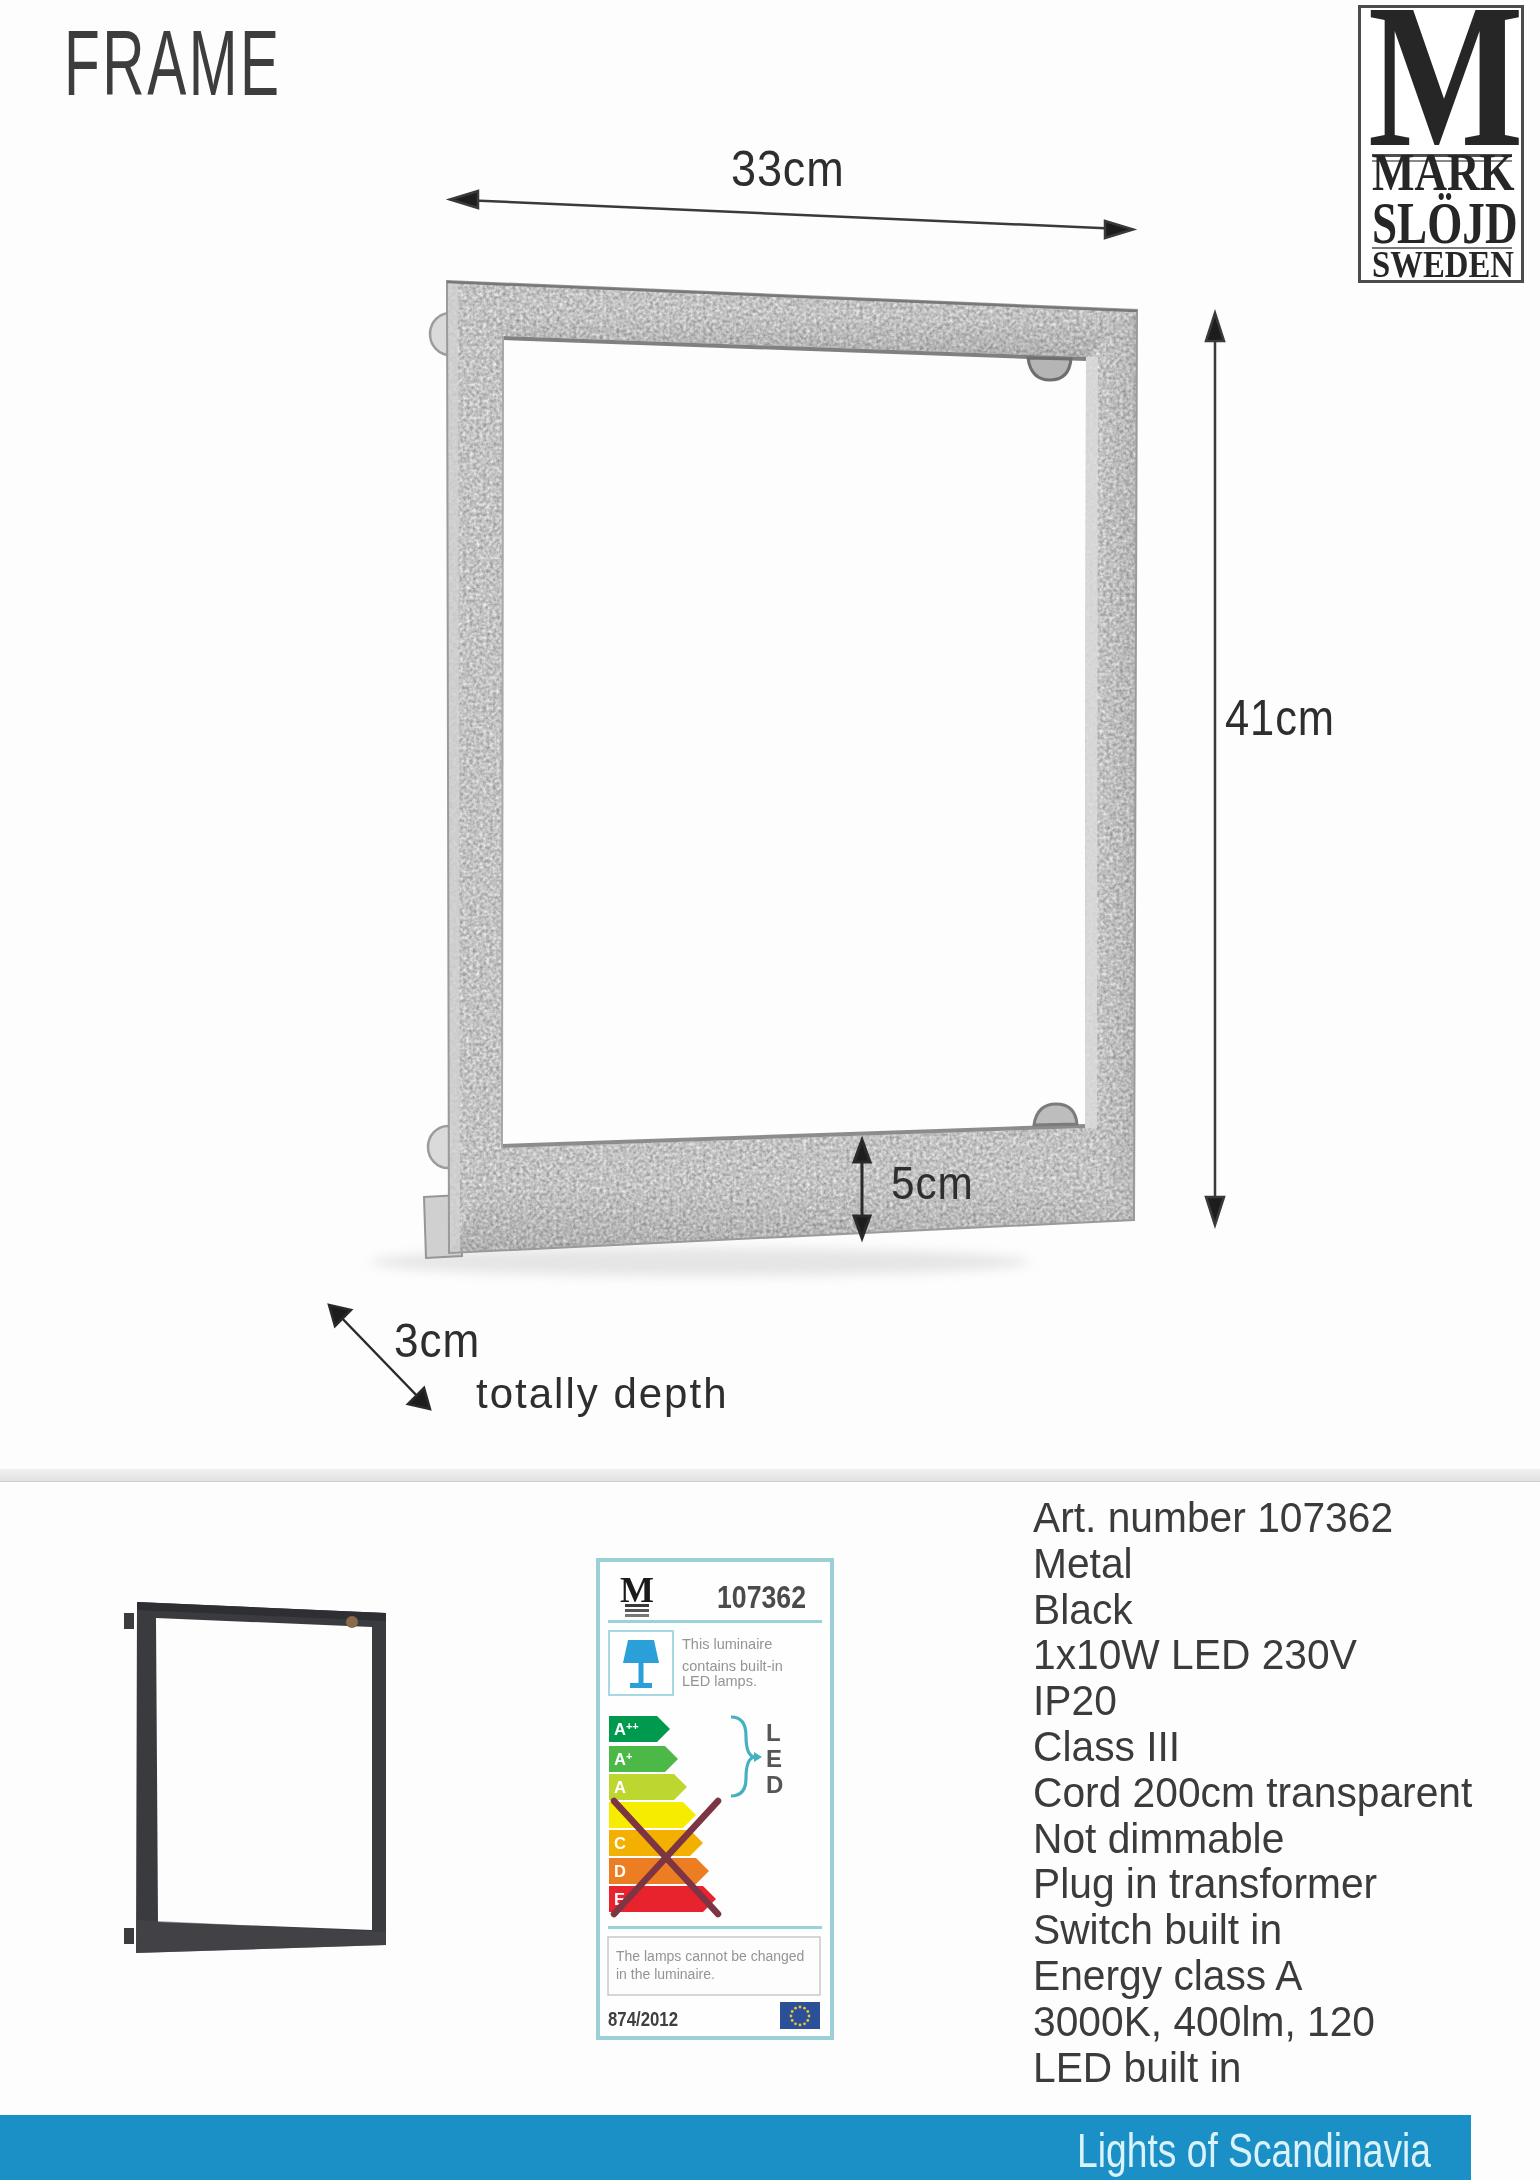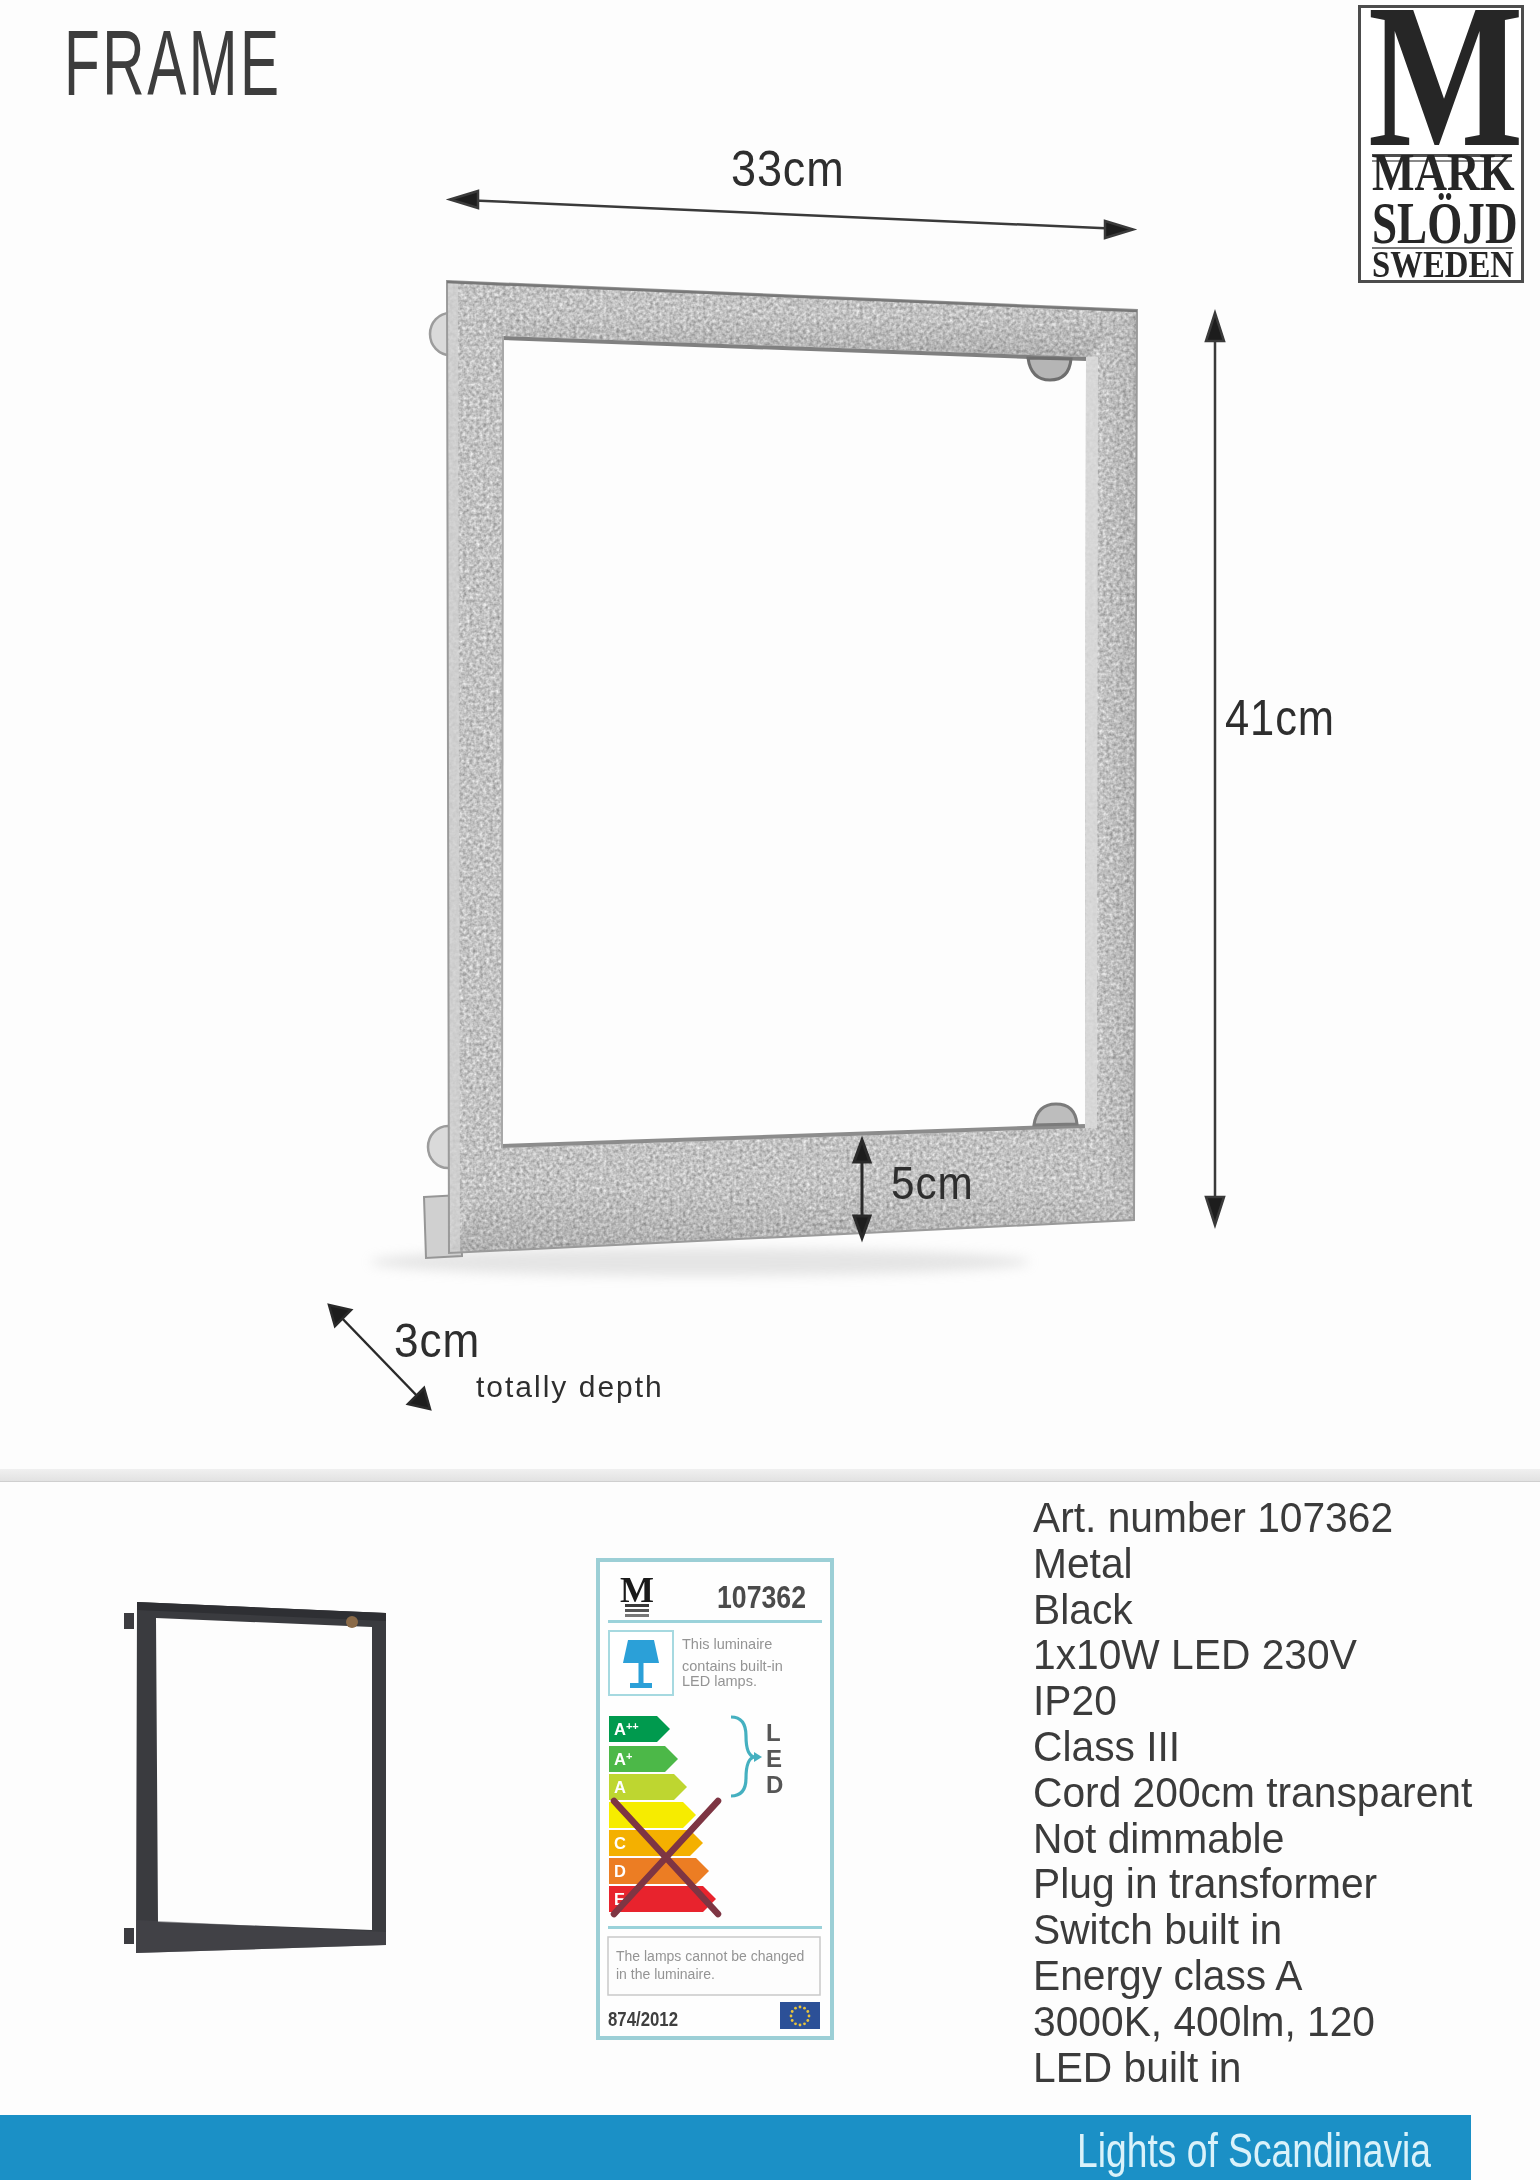--- a/index.html
+++ b/index.html
@@ -111,21 +111,21 @@
 </svg>
 
 <div class="abs" style="left:731px;top:140px;font-size:50px;color:#2e2e2e;letter-spacing:1px;transform:scaleX(0.90);transform-origin:0 0;">33cm</div>
 
 <div class="abs" style="left:1225px;top:689px;font-size:50px;color:#2e2e2e;letter-spacing:1px;transform:scaleX(0.87);transform-origin:0 0;">41cm</div>
 
 <div class="abs" style="left:891px;top:1156px;font-size:46px;color:#2e2e2e;letter-spacing:1px;transform:scaleX(0.92);transform-origin:0 0;">5cm</div>
 
 <div class="abs" style="left:394px;top:1312px;font-size:49px;color:#2e2e2e;letter-spacing:1px;transform:scaleX(0.90);transform-origin:0 0;">3cm</div>
 
-<div class="abs" style="left:476px;top:1370px;font-size:30px;color:#2e2e2e;letter-spacing:2px;">totally depth</div>
+<div class="abs" style="left:476px;top:1370px;font-size:42px;color:#2e2e2e;letter-spacing:2px;">totally depth</div>
 
 <div class="abs" style="left:0;top:1469px;width:1540px;height:12px;background:linear-gradient(#f0f0f0,#e2e2e2);border-bottom:1px solid #cfcfcf;"></div>
 
 <svg class="abs" style="left:100px;top:1580px;" width="320" height="400" viewBox="0 0 320 400">
 
   <rect x="24" y="33" width="10" height="16" fill="#3c3c40"></rect>
 
   <rect x="24" y="348" width="10" height="16" fill="#3c3c40"></rect>
 
   <path fill="#3a3b3f" fill-rule="evenodd" d="M37,22 L286,33 L286,365 L36,373 Z M56,38 L272,47 L272,350 L58,342 Z"></path>

